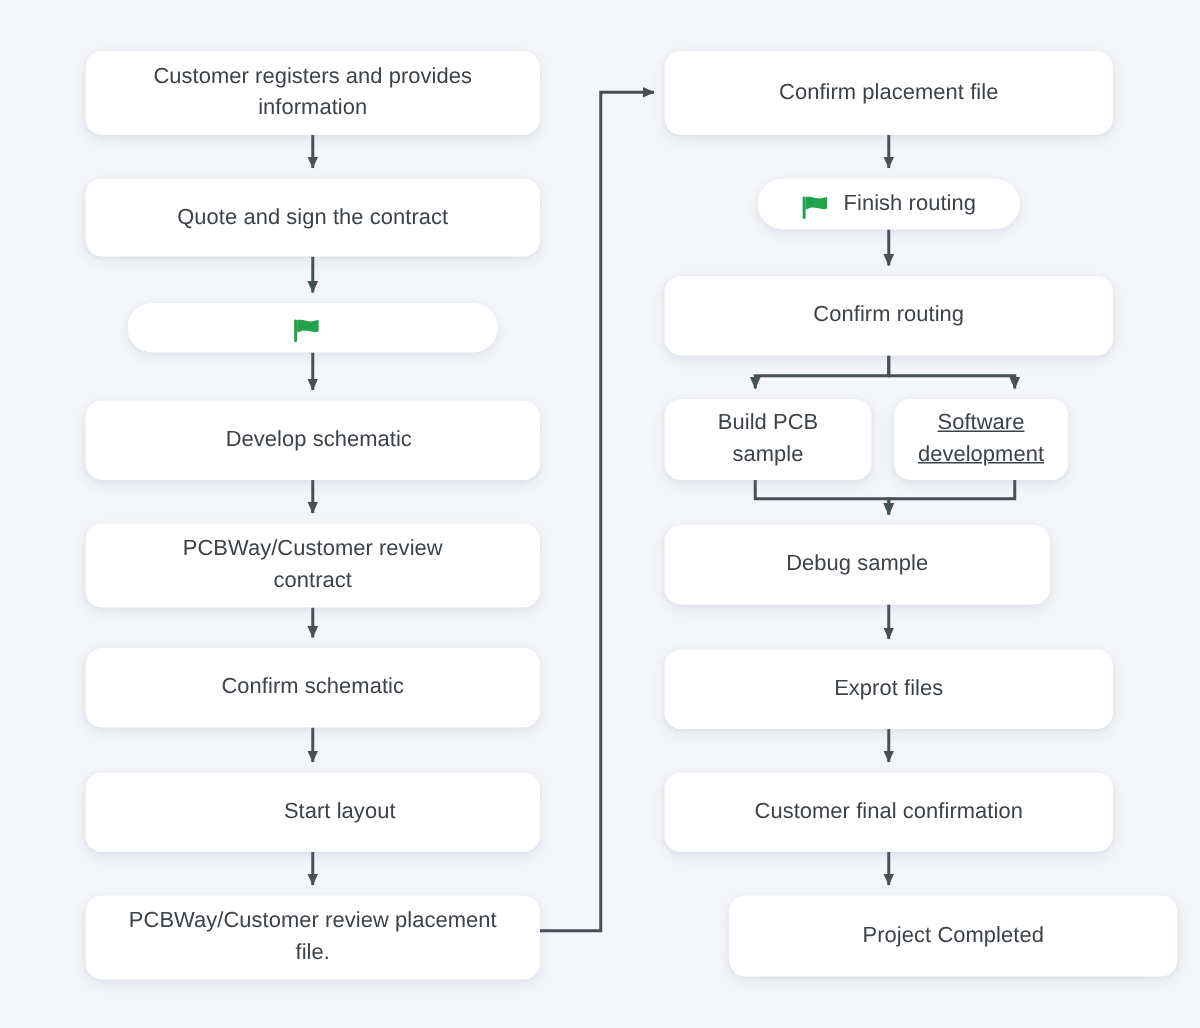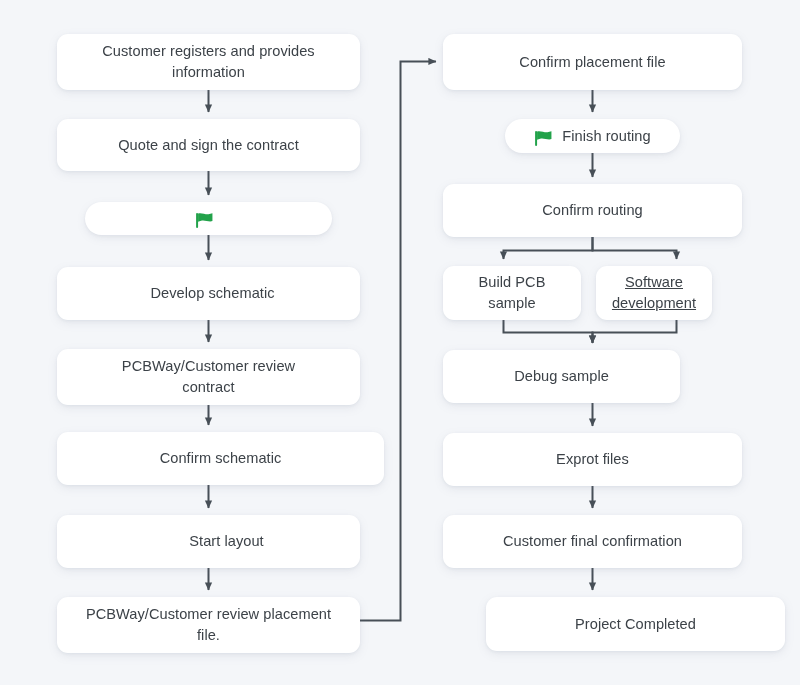--- a/index.html
+++ b/index.html
@@ -121,21 +121,21 @@
         <div class="node-inner">
           <span class="node-label">Develop schematic</span>
         </div>
       </div>
       <div class="node" style="left: 57px; top: 349px; width: 303px; height: 56px;">
         <div class="node-inner">
           <span class="node-label">PCBWay/Customer review
 contract</span>
         </div>
       </div>
-      <div class="node" style="left: 57px; top: 432px; width: 327px; height: 53px;">
+      <div class="node" style="left: 57px; top: 432px; width: 303px; height: 53px;">
         <div class="node-inner">
           <span class="node-label">Confirm schematic</span>
         </div>
       </div>
       <div class="node" style="left: 57px; top: 515px; width: 303px; height: 53px; padding-left: 48px;">
         <div class="node-inner">
           <span class="node-label">Start layout</span>
         </div>
       </div>
       <div class="node" style="left: 57px; top: 597px; width: 303px; height: 56px;">
@@ -168,21 +168,21 @@
           <span class="node-label">Build PCB
 sample</span>
         </div>
       </div>
       <div class="node" style="left: 596px; top: 266px; width: 116px; height: 54px; text-decoration: underline;">
         <div class="node-inner">
           <span class="node-label">Software
 development</span>
         </div>
       </div>
-      <div class="node" style="left: 443px; top: 350px; width: 237px; height: 53px;">
+      <div class="node" style="left: 443px; top: 350px; width: 257px; height: 53px;">
         <div class="node-inner">
           <span class="node-label">Debug sample</span>
         </div>
       </div>
       <div class="node" style="left: 443px; top: 433px; width: 299px; height: 53px;">
         <div class="node-inner">
           <span class="node-label">Exprot files</span>
         </div>
       </div>
       <div class="node" style="left: 443px; top: 515px; width: 299px; height: 53px;">

